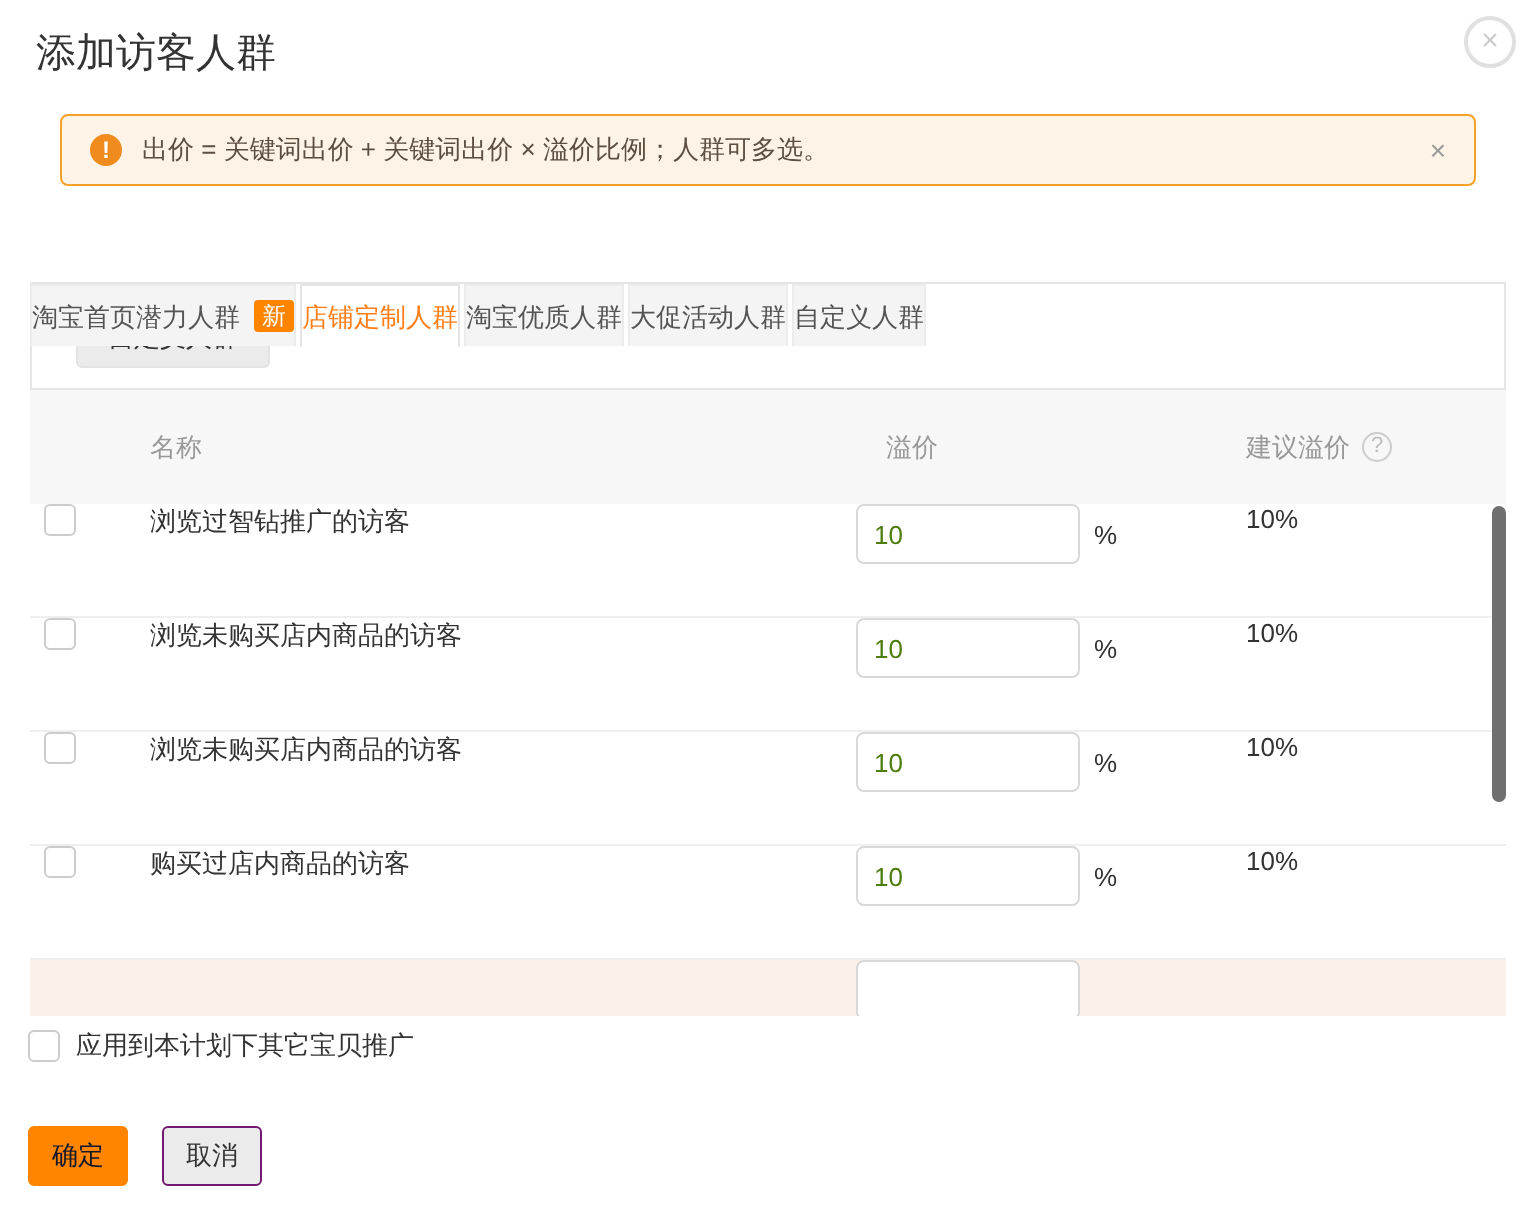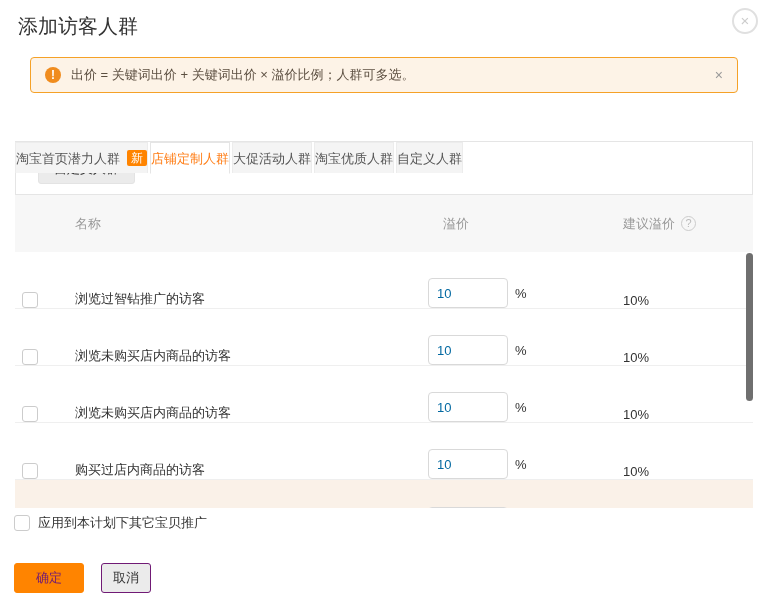--- a/index.html
+++ b/index.html
@@ -46,39 +46,39 @@
   .col-name  { width: 353px; flex: 0 0 353px; }
   .col-premium { width: 195px; flex: 0 0 195px; display: flex; align-items: center; }
   .col-suggested { flex: 1; display: flex; align-items: center; }
   .thead .col-premium { padding-left: 15px; }
   .help-icon { width: 15px; height: 15px; border: 1px solid #ccc; border-radius: 50%;
     color: #bbb; font-size: 11px; line-height: 13px; text-align: center; margin-left: 6px; }
 
   
   .tbody { position: absolute; left: 15px; top: 252px; width: 738px; height: 256px;
     overflow: hidden; background: #fff; }
-  .row { height: 57px; display: flex; align-items: flex-end; border-bottom: 1px solid #efefef;
+  .row { height: 57px; display: flex; align-items: flex-start; border-bottom: 1px solid #efefef;
     font-size: 13px; color: #333; }
   .row.partial { background: #faf1e8; border-bottom: none; }
   .checkbox { width: 16px; height: 16px; border: 1px solid #ccc; border-radius: 3px;
     background: #fff; cursor: pointer; }
-  .premium-input { width: 80px; height: 30px; border: 1px solid #d9d9d9; border-radius: 4px;
-    padding: 0 8px; font-size: 13px; color: #0369a1; font-family: inherit; }
+  .premium-input { width: 112px; height: 30px; border: 1px solid #d9d9d9; border-radius: 4px;
+    padding: 0 8px; font-size: 13px; color: #4d7c0f; font-family: inherit; }
   .pct { margin-left: 7px; color: #333; }
   .suggested-val { color: #333; }
   .scroll-thumb { position: absolute; right: 0; top: 1px; width: 7px; height: 148px;
     background: #6f6f6f; border-radius: 4px; cursor: pointer; }
 
   
   .apply-row { position: absolute; left: 14px; top: 514px; display: flex; align-items: center;
     font-size: 13px; color: #333; }
   .apply-row .checkbox { margin-right: 8px; }
   .footer { position: absolute; left: 14px; top: 563px; display: flex; }
-  .btn-confirm { height: 30px; padding: 0 21px; background: #ff8400; border: 1px solid #ff8400;
-    border-radius: 3px; color: #701a75; font-size: 13px; cursor: pointer; font-family: inherit; }
+  .btn-confirm { height: 30px; padding: 0 11px; background: #ff8400; border: 1px solid #ff8400;
+    border-radius: 3px; color: #0f172a; font-size: 13px; cursor: pointer; font-family: inherit; }
   .btn-cancel { height: 30px; padding: 0 11px; background: #ebebeb; border: 1px solid #701a75;
     border-radius: 3px; color: #333; font-size: 13px; cursor: pointer; margin-left: 17px; font-family: inherit; }
 </style>
 </head>
 <body>
 
 <div class="dlg-title">添加访客人群</div>
 <div class="dlg-close">×</div>
 
 <div class="notice">
@@ -89,24 +89,24 @@
 
 <div class="tabbar">
   <div class="tab">
     <span>淘宝首页潜力人群</span>
     <span class="tab-badge">新</span>
   </div>
   <div class="tab active">
     <span>店铺定制人群</span>
   </div>
   <div class="tab">
-    <span>大促活动人群</span>
+    <span>淘宝优质人群</span>
   </div>
   <div class="tab">
-    <span>淘宝优质人群</span>
+    <span>大促活动人群</span>
   </div>
   <div class="tab">
     <span>自定义人群</span>
   </div>
 </div>
 
 <div class="panel">
   <button class="btn-modify">自定义人群</button>
 </div>
 

